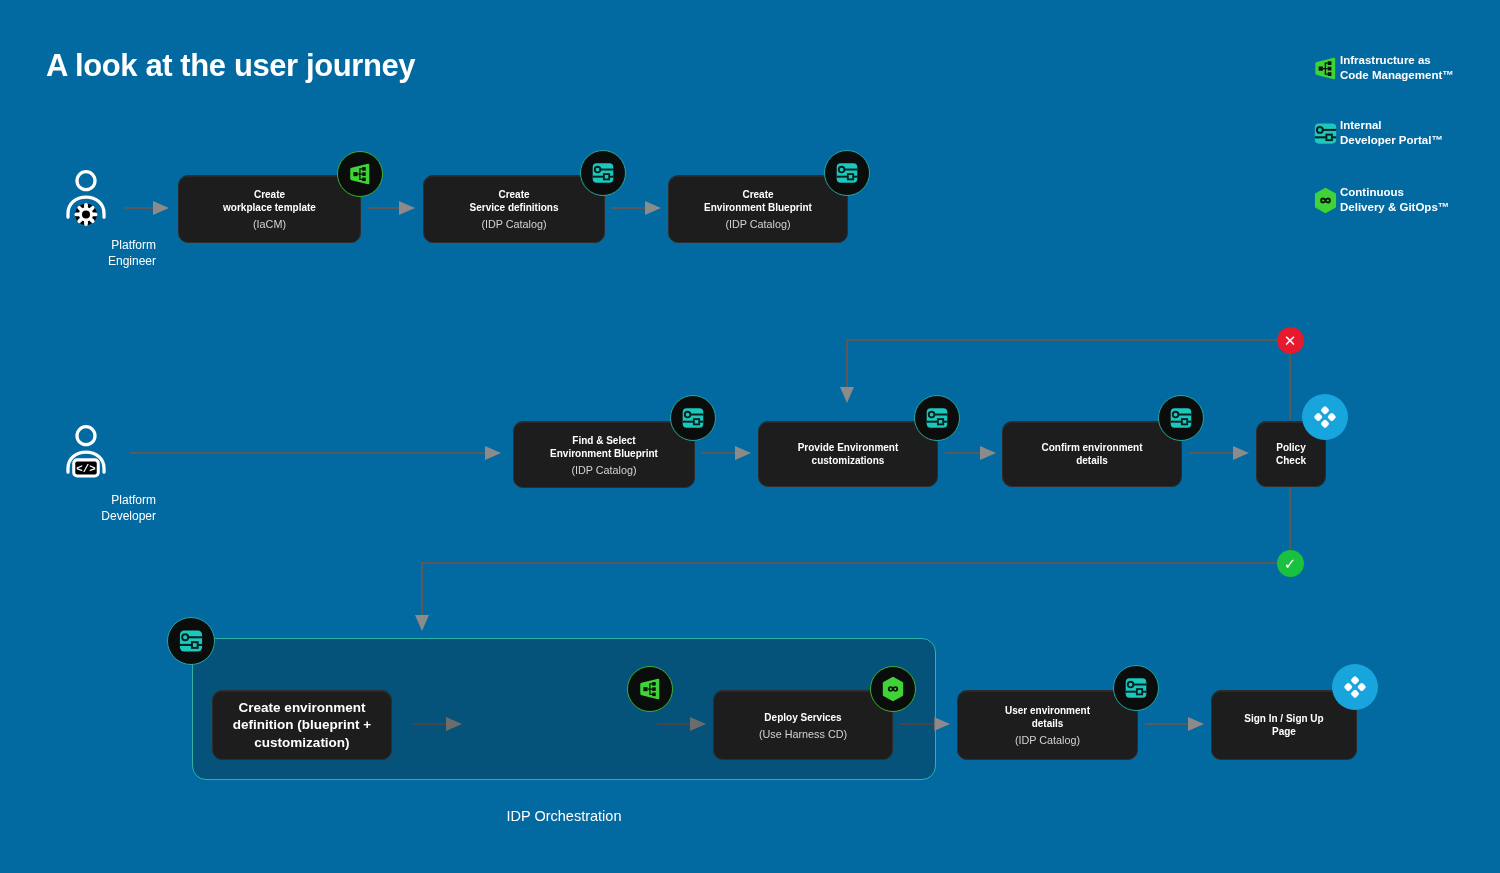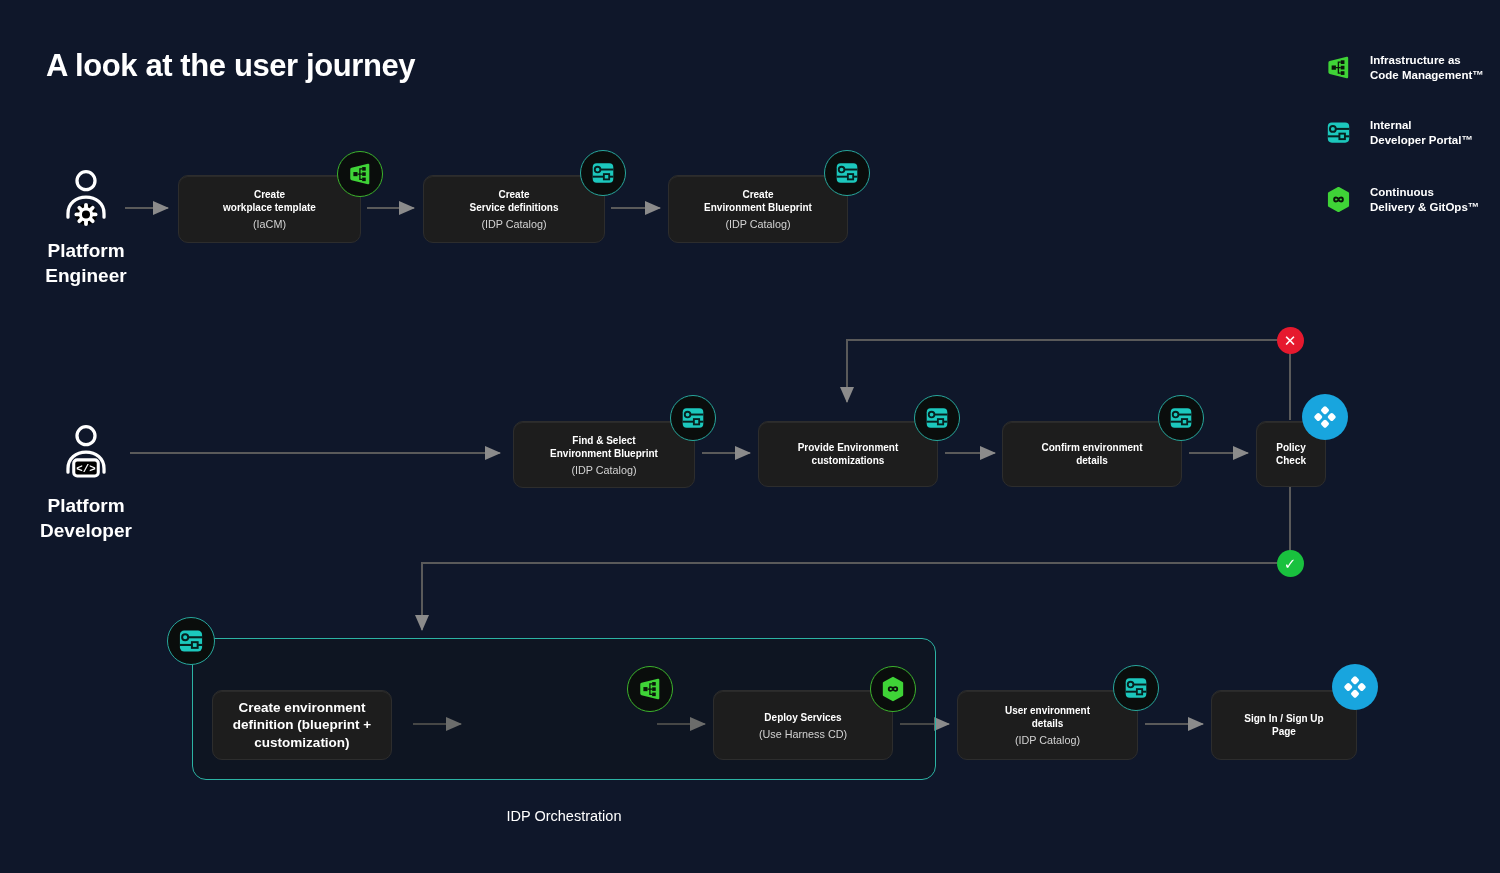--- a/index.html
+++ b/index.html
@@ -1,22 +1,22 @@
 <!DOCTYPE html>
 <html><head>
 <meta charset="utf-8">
 <style>
   html,body{margin:0;padding:0;background:#000;}
-  .stage{position:relative;width:1500px;height:873px;background:#0f172a;overflow:hidden;
+  .stage{position:relative;width:1500px;height:873px;background:#0369a1;overflow:hidden;
          font-family:"Liberation Sans","DejaVu Sans",sans-serif;color:#fff;}
   .page-title{position:absolute;left:46px;top:48px;font-size:31px;font-weight:800;
               letter-spacing:-0.4px;margin:0;color:#fff;white-space:pre-line;}
   
   .legend{position:absolute;left:1308px;top:50px;width:180px;}
-  .legend-item{position:absolute;left:17px;display:flex;align-items:flex-start;gap:18px;}
+  .legend-item{position:absolute;left:4px;display:flex;align-items:flex-end;gap:1px;}
   .legend-item .lg-ic{width:27px;height:27px;flex:0 0 27px;margin-top:1px;}
   .legend-label{font-size:11.5px;font-weight:700;line-height:1.28;white-space:pre-line;color:#fff;}
   
   svg.wires{position:absolute;left:0;top:0;z-index:1;}
   
   .node{position:absolute;background:#1d1d1d;border:1px solid #2d2d2d;border-radius:10px;
         display:flex;flex-direction:column;align-items:center;justify-content:center;
         z-index:3;box-shadow:inset 0 1px 0 rgba(255,255,255,.06);}
   .node-title{font-size:10px;font-weight:700;line-height:1.3;text-align:center;white-space:pre-line;color:#fff;}
   .node-title.small{font-size:13.5px;}
@@ -36,21 +36,21 @@
           font-size:15px;font-weight:800;color:#fff;line-height:1;}
   .status.fail{background:#e6192e;}
   .status.pass{background:#19c13e;}
   
   .orch{position:absolute;left:192px;top:638px;width:744px;height:142px;border:1.5px solid #2cb3a4;
         border-radius:14px;z-index:2;background:rgba(10,14,13,.25);box-sizing:border-box;}
   .orch-label{position:absolute;left:192px;top:808px;width:744px;text-align:center;
               font-size:14.5px;font-weight:400;color:#fff;z-index:3;}
   
   .actor-ic{position:absolute;z-index:3;}
-  .actor-label{position:absolute;width:140px;text-align:center;font-size:19px;font-weight:700;
+  .actor-label{position:absolute;width:140px;text-align:right;font-size:12px;font-weight:400;
                line-height:1.32;white-space:pre-line;z-index:3;color:#fff;}
 </style>
 </head>
 <body>
 
 <div class="stage">
 
   <svg width="0" height="0" style="position:absolute" aria-hidden="true">
     <defs>
       <g id="sym-iacm">

